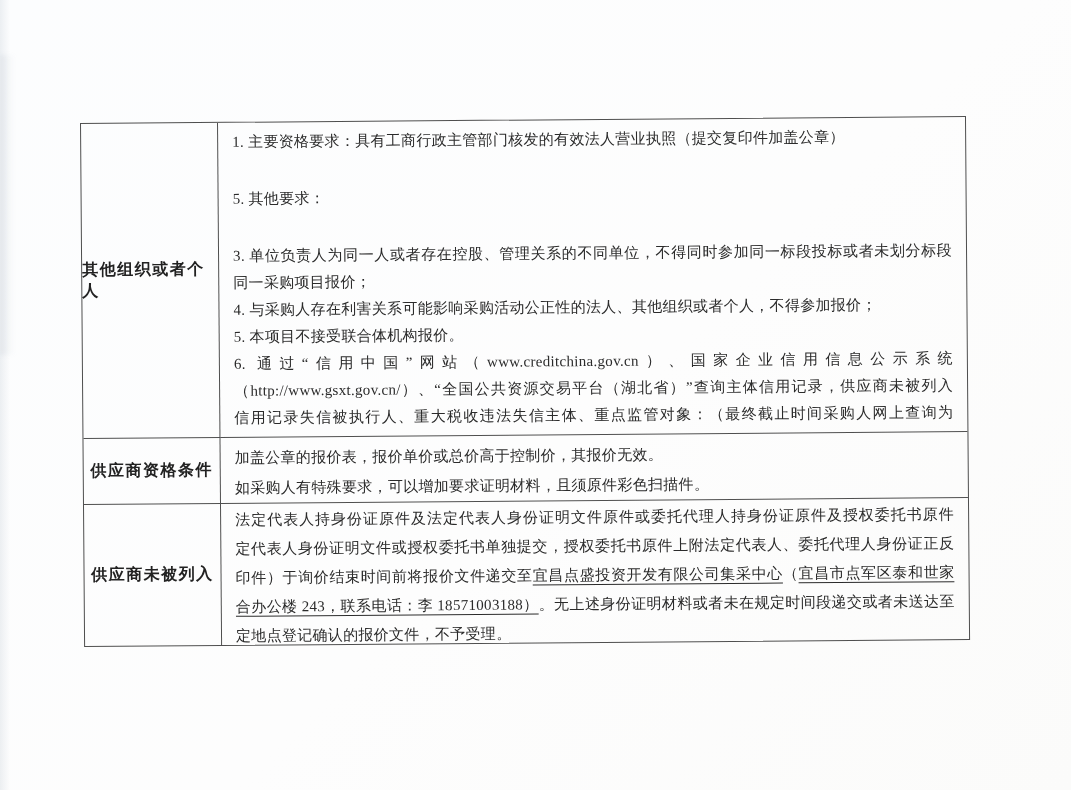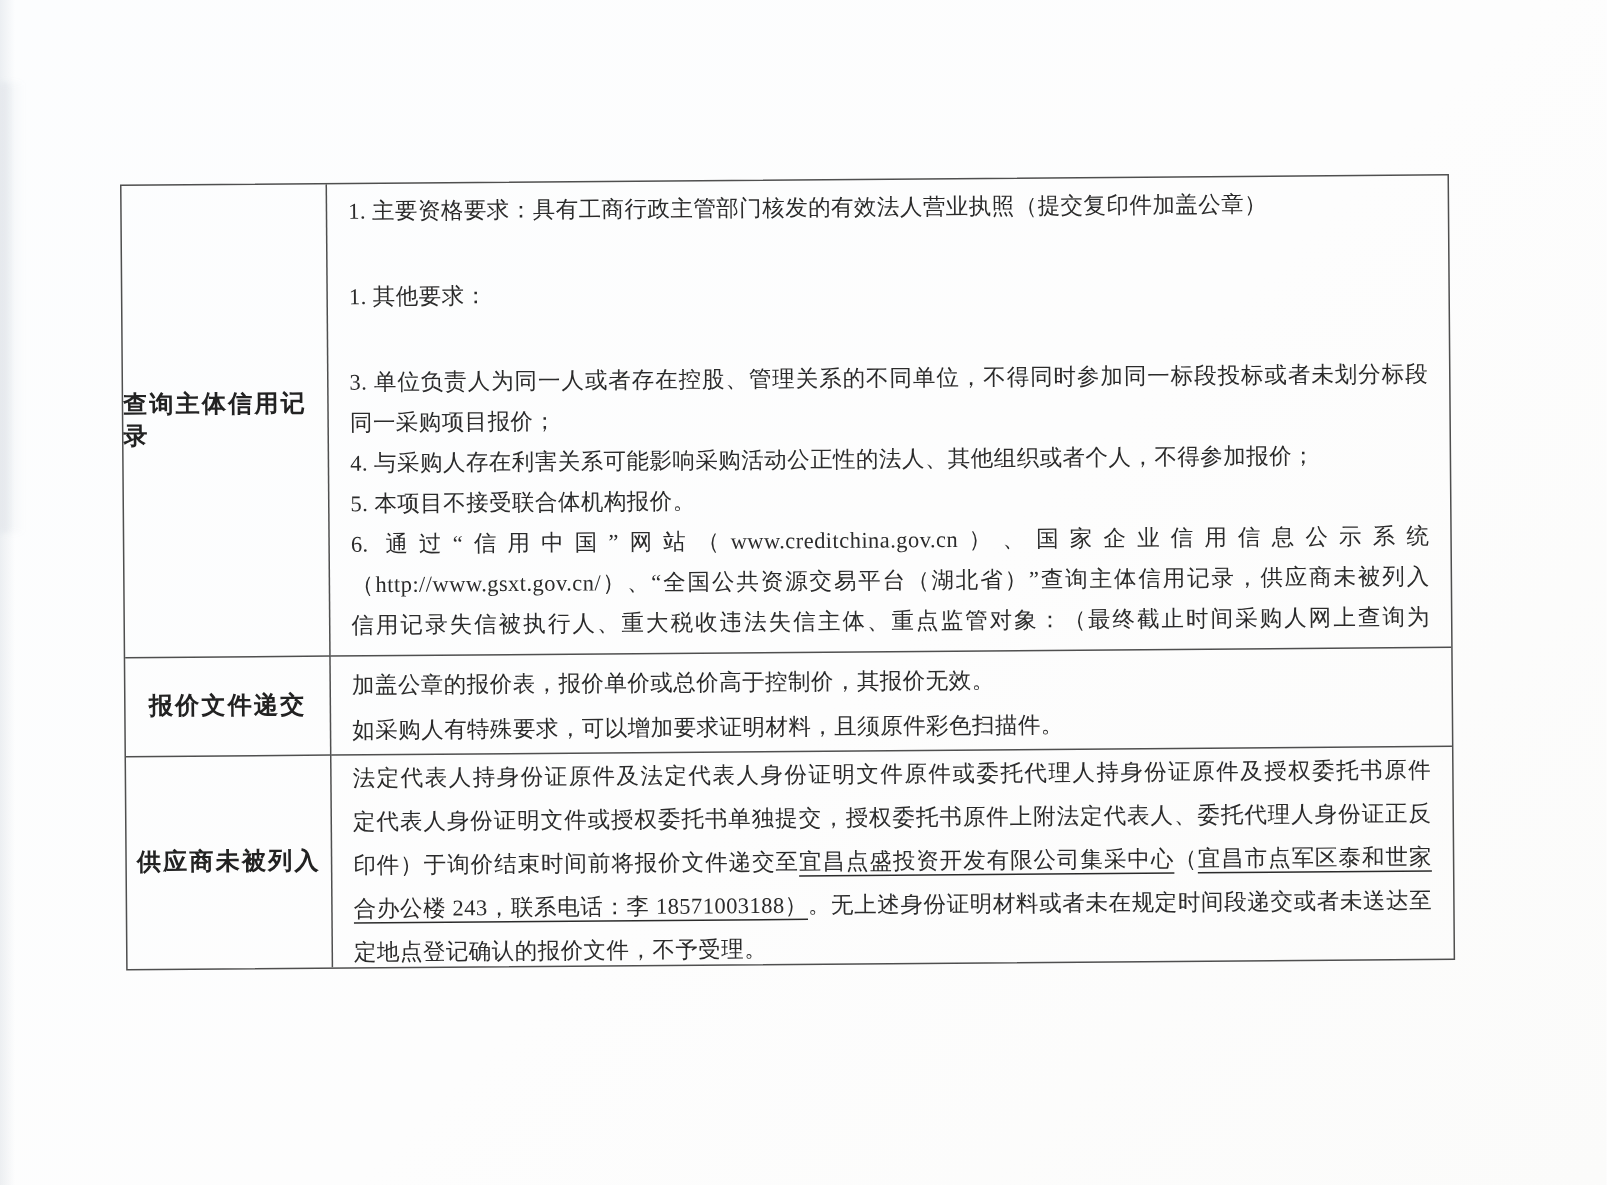--- a/index.html
+++ b/index.html
@@ -67,36 +67,36 @@
 </head>
 <body>
 
 <div class="page">
   <div class="edge-shadow"></div>
   <div class="corner-noise"></div>
 
   <div class="tbl">
 
     <div class="cell label">
-      <span>查询主体信用记录</span>
+      <span>其他组织或者个人</span>
     </div>
     <div class="cell content r1c">
       <div class="ln"><span>1. 主要资格要求：具有工商行政主管部门核发的有效法人营业执照（提交复印件加盖公章）</span></div>
-      <div class="ln gap"><span>1. 其他要求：</span></div>
+      <div class="ln gap"><span>5. 其他要求：</span></div>
       <div class="ln gap stretch"><span>3. 单位负责人为同一人或者存在控股、管理关系的不同单位，不得同时参加同一标段投标或者未划分标段的</span></div>
       <div class="ln"><span>同一采购项目报价；</span></div>
       <div class="ln"><span>4. 与采购人存在利害关系可能影响采购活动公正性的法人、其他组织或者个人，不得参加报价；</span></div>
       <div class="ln"><span>5. 本项目不接受联合体机构报价。</span></div>
       <div class="ln stretch"><span>6. 通过“信用中国”网站（www.creditchina.gov.cn）、国家企业信用信息公示系统</span></div>
       <div class="ln stretch"><span>（http://www.gsxt.gov.cn/）、“全国公共资源交易平台（湖北省）”查询主体信用记录，供应商未被列入</span></div>
       <div class="ln stretch"><span>信用记录失信被执行人、重大税收违法失信主体、重点监管对象：（最终截止时间采购人网上查询为准。）</span></div>
     </div>
 
     <div class="cell label bt">
-      <span>报价文件递交</span>
+      <span>供应商资格条件</span>
     </div>
     <div class="cell content r2c bt">
       <div class="ln"><span>加盖公章的报价表，报价单价或总价高于控制价，其报价无效。</span></div>
       <div class="ln"><span>如采购人有特殊要求，可以增加要求证明材料，且须原件彩色扫描件。</span></div>
     </div>
 
     <div class="cell label bt">
       <span>供应商未被列入</span>
     </div>
     <div class="cell content r3c bt">

